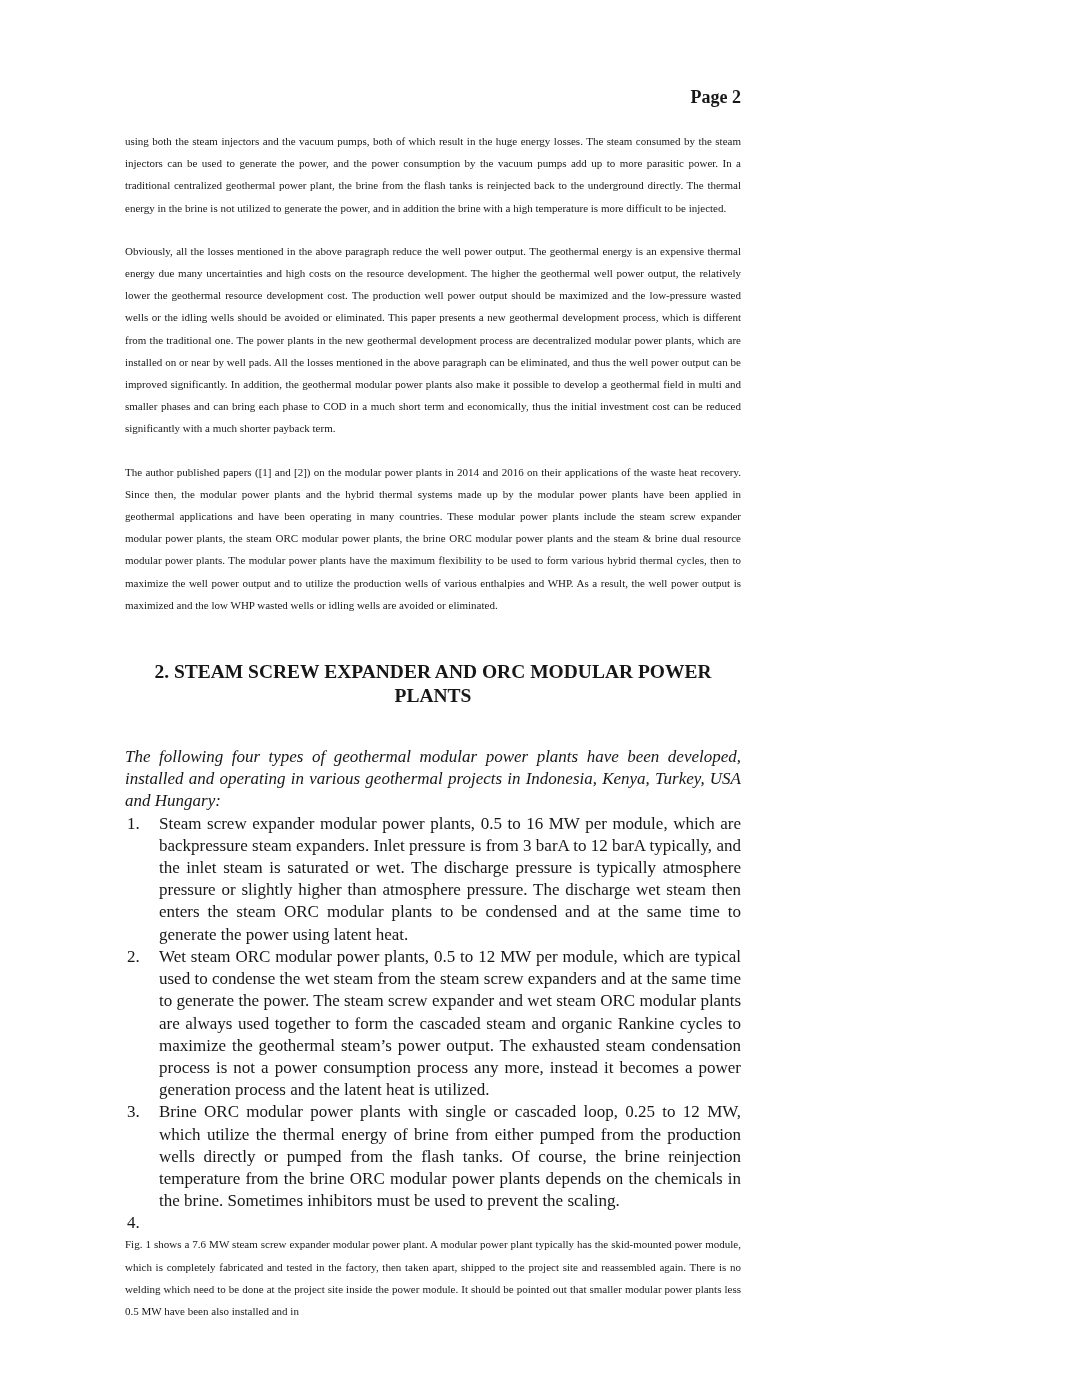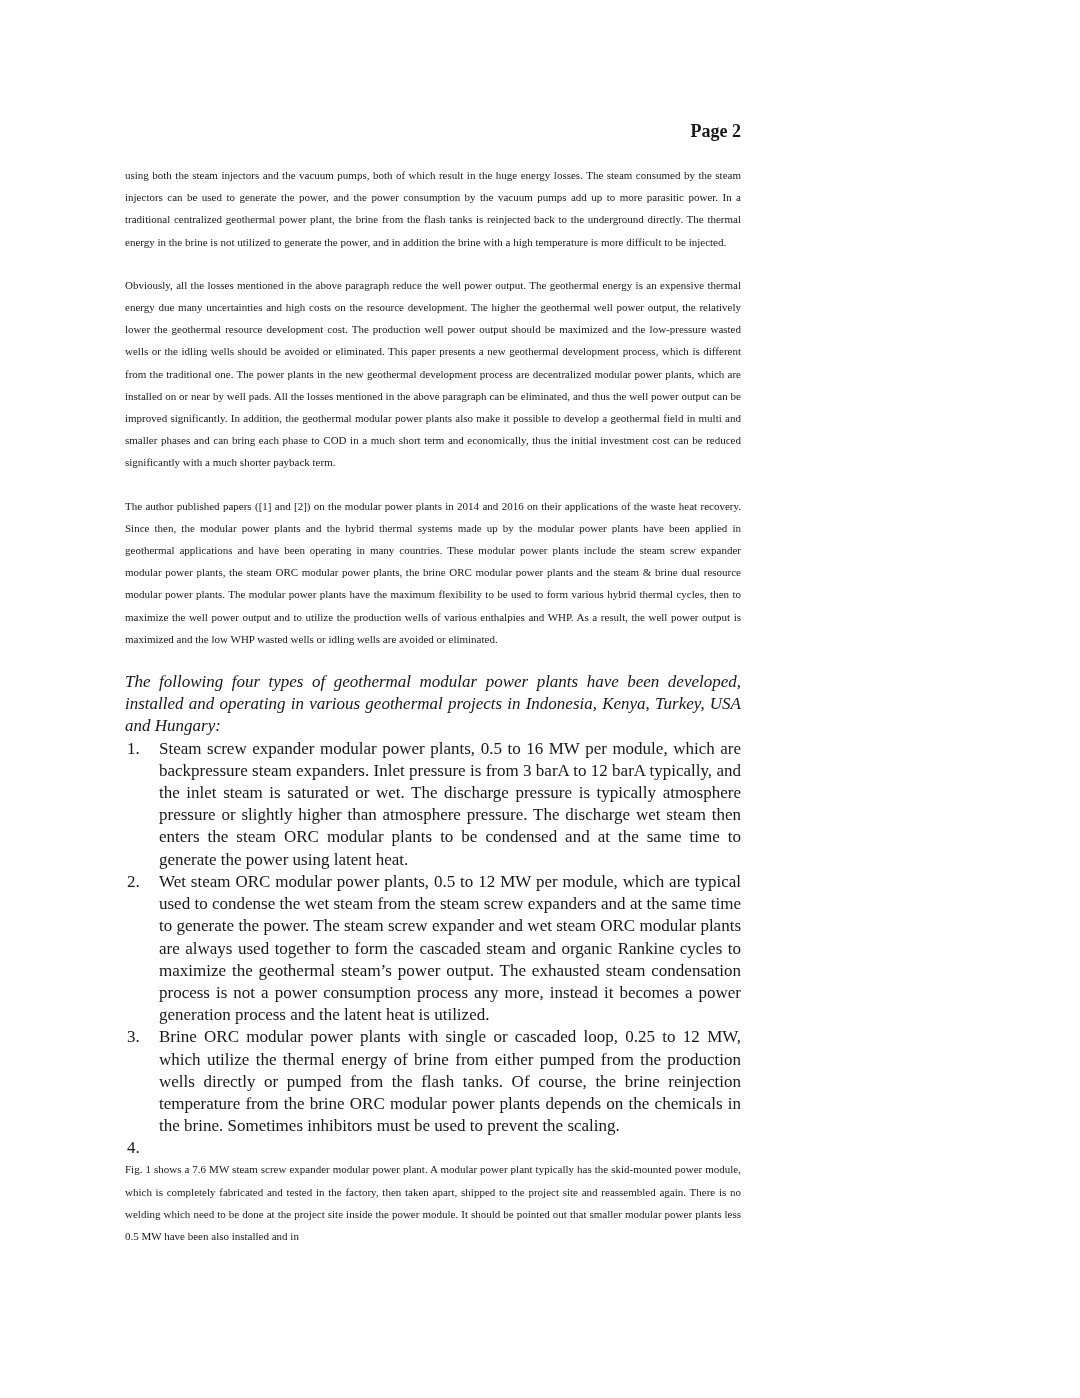--- a/index.html
+++ b/index.html
@@ -14,21 +14,21 @@
     font-family: "Liberation Serif", serif;
     color: #171717;
     -webkit-font-smoothing: antialiased;
   }
   .page {
     position: absolute;
     top: 0;
     left: 0;
     width: 866px;
     height: 1398px;
-    padding: 120px 125px 0 125px;
+    padding: 86px 125px 0 125px;
     box-sizing: border-box;
     background: #ffffff;
   }
   .page-number {
     text-align: right;
     font-weight: bold;
     font-size: 18px;
     line-height: 22px;
     margin: 0 0 22px 0;
   }
@@ -85,20 +85,21 @@
 <div class="page">
 
   <div class="page-number">Page 2</div>
 
   <p class="body-par">using both the steam injectors and the vacuum pumps, both of which result in the huge energy losses. The steam consumed by the steam injectors can be used to generate the power, and the power consumption by the vacuum pumps add up to more parasitic power. In a traditional centralized geothermal power plant, the brine from the flash tanks is reinjected back to the underground directly. The thermal energy in the brine is not utilized to generate the power, and in addition the brine with a high temperature is more difficult to be injected.</p>
 
   <p class="body-par">Obviously, all the losses mentioned in the above paragraph reduce the well power output. The geothermal energy is an expensive thermal energy due many uncertainties and high costs on the resource development. The higher the geothermal well power output, the relatively lower the geothermal resource development cost.  The production well power output should be maximized and the low-pressure wasted wells or the idling wells should be avoided or eliminated. This paper presents a new geothermal development process, which is different from the traditional one. The power plants in the new geothermal development process are decentralized modular power plants, which are installed on or near by well pads. All the losses mentioned in the above paragraph can be eliminated, and thus the well power output can be improved significantly. In addition, the geothermal modular power plants also make it possible to develop a geothermal field in multi and smaller phases and can bring each phase to COD in a much short term and economically, thus the initial investment cost can be reduced significantly with a much shorter payback term.</p>
 
   <p class="body-par">The author published papers ([1] and [2]) on the modular power plants in 2014 and 2016 on their applications of the waste heat recovery. Since then, the modular power plants and the hybrid thermal systems made up by the modular power plants have been applied in geothermal applications and have been operating in many countries. These modular power plants include the steam screw expander modular power plants, the steam ORC modular power plants, the brine ORC modular power plants and the steam &amp; brine dual resource modular power plants. The modular power plants have the maximum flexibility to be used to form various hybrid thermal cycles, then to maximize the well power output and to utilize the production wells of various enthalpies and WHP. As a result, the well power output is maximized and the low WHP wasted wells or idling wells are avoided or eliminated.</p>
 
+  <h2 class="section-heading">2. STEAM SCREW EXPANDER AND ORC MODULAR POWER PLANTS</h2>
 
   <p class="list-intro">The following four types of geothermal modular power plants have been developed, installed and operating in various geothermal projects in Indonesia, Kenya, Turkey, USA and Hungary:</p>
 
   <ol class="numbered-list">
     <li>
       <span class="li-num">1.</span>
       <span>Steam screw expander modular power plants, 0.5 to 16 MW per module, which are backpressure steam expanders.  Inlet pressure is from 3 barA to 12 barA typically, and the inlet steam is saturated or wet. The discharge pressure is typically atmosphere pressure or slightly higher than atmosphere pressure. The discharge wet steam then enters the steam ORC modular plants to be condensed and at the same time to generate the power using latent heat.</span>
     </li>
     <li>
       <span class="li-num">2.</span>

